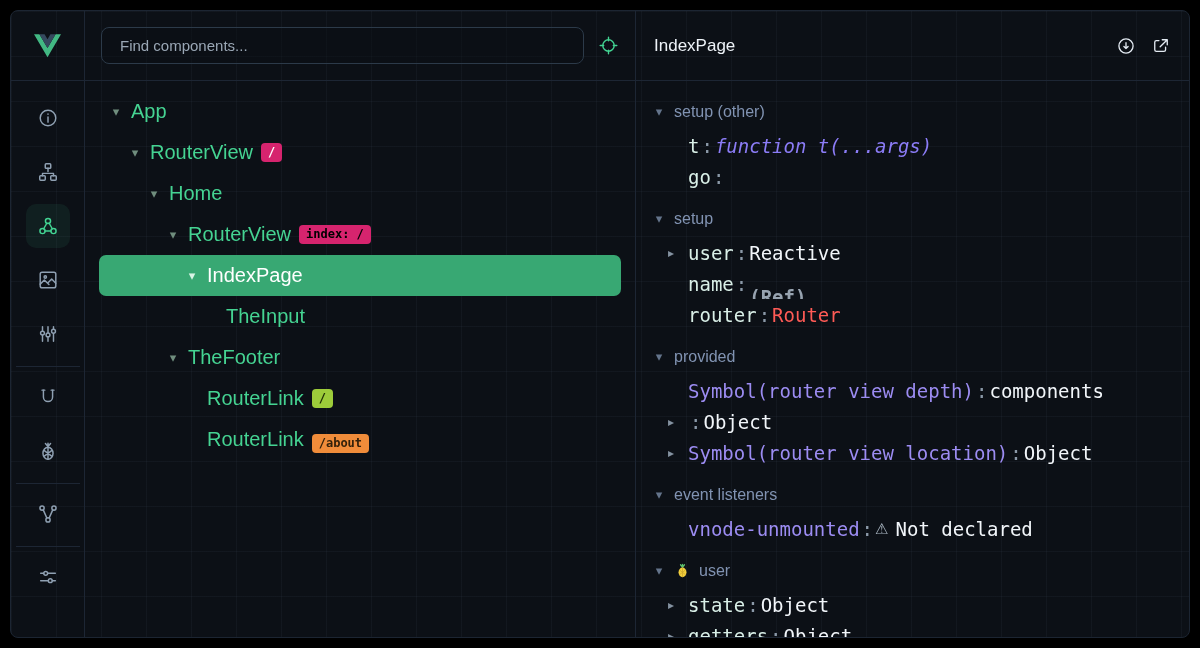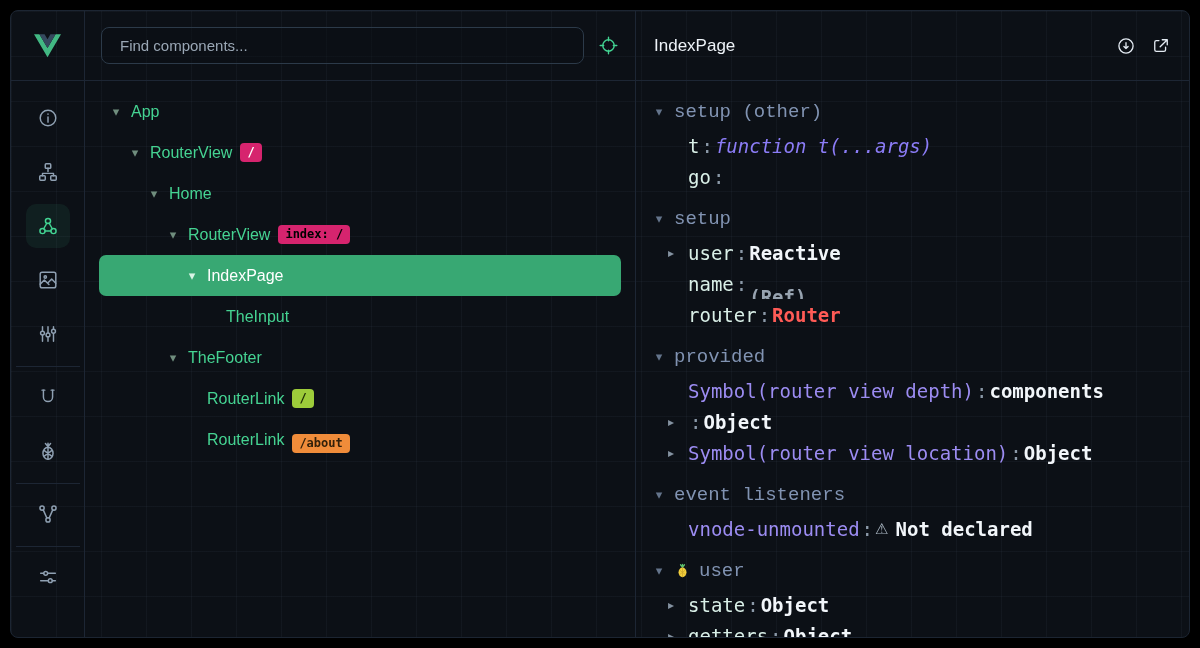--- a/index.html
+++ b/index.html
@@ -29,44 +29,44 @@
   .toolbar { height:70px; display:flex; align-items:center; padding:0 16px; border-bottom:1px solid #1d2634; gap:14px; flex-shrink:0; }
   .search { flex:1; height:37px; border:1px solid #2c3a49; border-radius:8px; display:flex; align-items:center; padding:0 18px; background:rgba(10,14,19,0.4); }
   .search input { flex:1; background:transparent; border:none; outline:none; color:#dbe4ee; font-size:15px; font-family:inherit; }
   .search input::placeholder { color:#9aa7b5; }
   .iconbtn { background:none; border:none; cursor:pointer; display:flex; align-items:center; padding:0; }
   .target-btn { color:#42d392; }
   .target-btn svg { width:21px; height:21px; }
   .tree { padding:10px 14px; flex:1; overflow:hidden; }
   .tree-row { height:41px; display:flex; align-items:center; gap:8px; border-radius:7px; cursor:pointer; white-space:nowrap; }
   .tcaret { width:14px; flex-shrink:0; color:#6f8d7d; font-size:13px; text-align:center; font-family:"DejaVu Sans", sans-serif; }
-  .tree-label { color:#45d392; font-size:16px; }
+  .tree-label { color:#45d392; font-size:20px; }
   .tree-row.selected .tree-label { color:#fff; }
   .tree-row.selected .tcaret { color:#d9f5e6; }
   .badge { font-size:12px; font-family:"DejaVu Sans Mono", monospace; padding:2px 7px; border-radius:4px; line-height:1.25; font-weight:700; }
 
   
   .panel-right { flex:1; display:flex; flex-direction:column; min-width:0; }
   .inspector-header { height:70px; display:flex; align-items:center; padding:0 18px; border-bottom:1px solid #1d2634; flex-shrink:0; }
   .inspector-title { color:#eef3f8; font-size:17px; font-weight:500; flex:1; }
   .header-actions { display:flex; gap:15px; }
   .header-actions button { color:#e3eaf2; }
   .header-actions svg { width:20px; height:20px; }
   .state { padding:12px 0 0 16px; flex:1; overflow:hidden; font-family:"DejaVu Sans Mono", monospace; }
   .section { margin-bottom:8px; }
   .section-header { height:37px; display:flex; align-items:center; gap:8px; cursor:pointer; }
   .scaret { color:#64748b; font-size:13px; width:14px; text-align:center; font-family:"DejaVu Sans", sans-serif; }
-  .sec-label { color:#8193b2; font-size:19px; font-family:Liberation Mono, monospace; }
+  .sec-label { color:#8193b2; font-size:16px; font-family:Liberation Sans, sans-serif; }
   .pinia-sm { width:17px; height:17px; display:block; }
   .state-row { height:31px; display:flex; align-items:center; white-space:nowrap; overflow:hidden; font-size:19px; padding-left:16px; }
   .rcaret { width:20px; flex-shrink:0; color:#8492a0; font-size:12px; font-family:"DejaVu Sans", sans-serif; }
   .key { color:#d9efe7; }
   .key.symbol { color:#9c8cf2; }
   .sep { color:#8b99a8; margin:0 2px; }
-  .val { color:#f2f6fa; font-weight:700; }
+  .val { color:#f2f6fa; font-weight:400; }
   .val.function { color:#8b7cf6; font-style:italic; font-weight:400; }
   .val.muted { color:#97a3b0; font-weight:700;margin-top:27px; }
   .val.error { color:#ff5b56; }
   .warn { color:#aab6c2; margin-right:7px; font-size:15px; font-weight:400; font-family:"DejaVu Sans", sans-serif; }
 </style>
 </head>
 <body>
 
 <div class="app">
 

